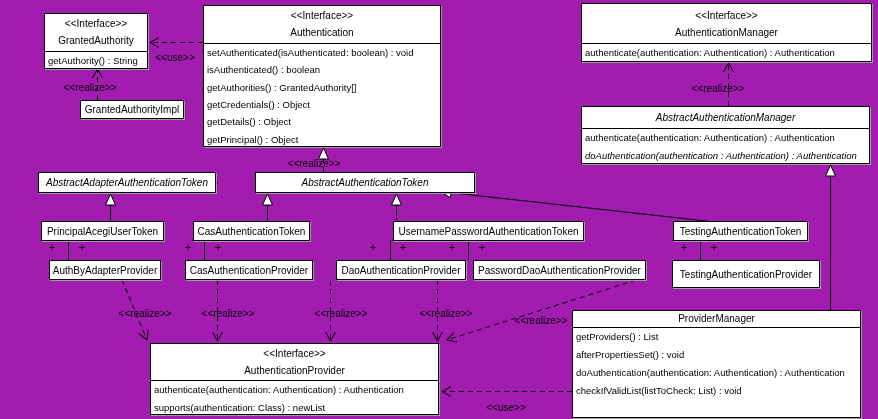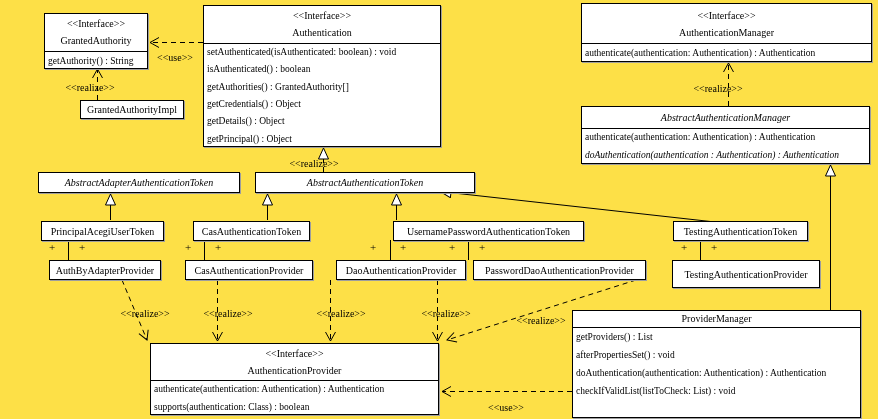--- a/index.html
+++ b/index.html
@@ -1,19 +1,19 @@
 <!DOCTYPE html>
 <html><head>
 <meta charset="utf-8">
 <style>
   html,body{margin:0;padding:0;}
   #canvas{
     position:relative; width:878px; height:419px;
-    background:#fde047; overflow:hidden;
-    font-family:Liberation Serif, serif; color:#000;
+    background:#a21caf; overflow:hidden;
+    font-family:Liberation Sans, sans-serif; color:#000;
   }
   svg.wires{position:absolute;left:0;top:0;z-index:1;}
   .box{
     position:absolute; background:#fff; border:1px solid #000;
     box-sizing:border-box; z-index:2;
     box-shadow:1px 1px 0 #9e9e9e;
   }
   .hdr{border-bottom:1px solid #000; text-align:center; overflow:hidden;}
   .stereo,.cname{font-size:10px; line-height:17px; white-space:nowrap;}
   .hdr2{padding-top:1px;}  
@@ -103,21 +103,21 @@
     </div>
     <div class="m rC">authenticate(authentication: Authentication) : Authentication</div>
   </div>
 
   <div class="box" style="left:581px;top:106px;width:289px;height:58px;">
     <div class="nameband cname it" style="height:21px;line-height:21px;">AbstractAuthenticationManager</div>
     <div class="m rB">authenticate(authentication: Authentication) : Authentication</div>
     <div class="m rB it">doAuthentication(authentication : Authentication) : Authentication</div>
   </div>
 
-  <div class="box single" style="left:2px;top:172px;width:202px;height:21px;">
+  <div class="box single" style="left:2px;top:172px;width:178px;height:21px;">
     <span class="cname it">AbstractAdapterAuthenticationToken</span>
   </div>
 
   <div class="box single" style="left:219px;top:172px;width:220px;height:21px;">
     <span class="cname it">AbstractAuthenticationToken</span>
   </div>
 
   <div class="box single" style="left:5px;top:221px;width:123px;height:20px;">
     <span class="cname">PrincipalAcegiUserToken</span>
   </div>
@@ -153,21 +153,21 @@
   <div class="box single" style="left:636px;top:260px;width:148px;height:28px;">
     <span class="cname">TestingAuthenticationProvider</span>
   </div>
 
   <div class="box" style="left:150px;top:343px;width:289px;height:72px;">
     <div class="hdr hdr2" style="height:35px;">
       <div class="stereo">&lt;&lt;Interface&gt;&gt;</div>
       <div class="cname">AuthenticationProvider</div>
     </div>
     <div class="m rB">authenticate(authentication: Authentication) : Authentication</div>
-    <div class="m rB">supports(authentication: Class) : boolean</div>
+    <div class="m rB">supports(authentication: Class) : newList</div>
   </div>
 
   <div class="box" style="left:572px;top:310px;width:289px;height:108px;">
     <div class="nameband cname" style="height:16px;line-height:16px;">ProviderManager</div>
     <div class="m rC">getProviders() : List</div>
     <div class="m rC">afterPropertiesSet() : void</div>
     <div class="m rC">doAuthentication(authentication: Authentication) : Authentication</div>
     <div class="m rC">checkIfValidList(listToCheck: List) : void</div>
   </div>
 

